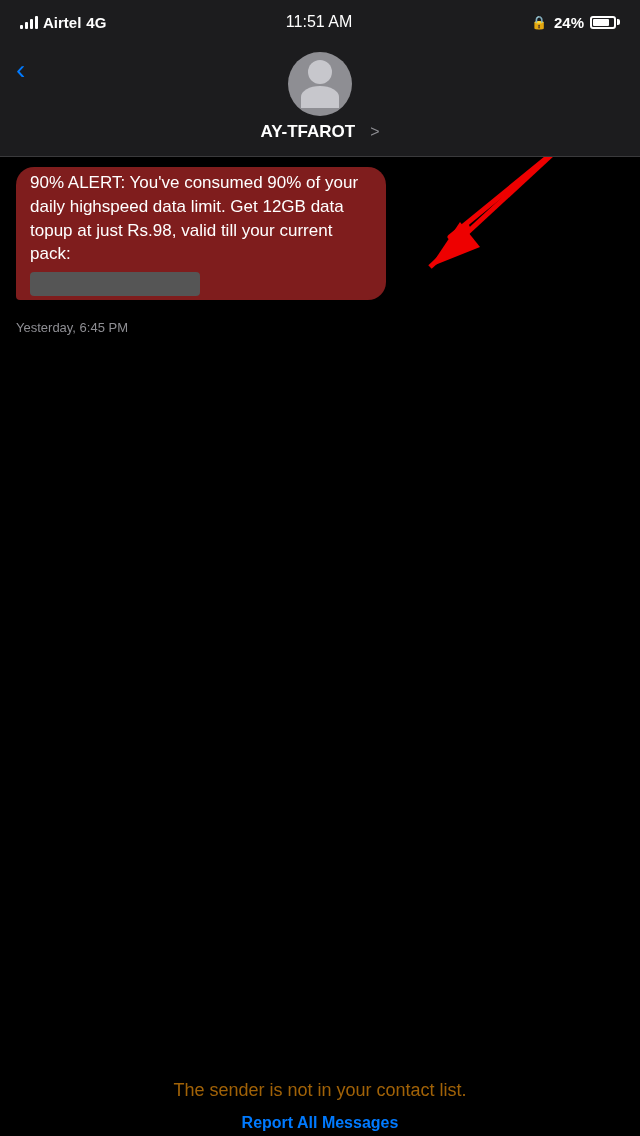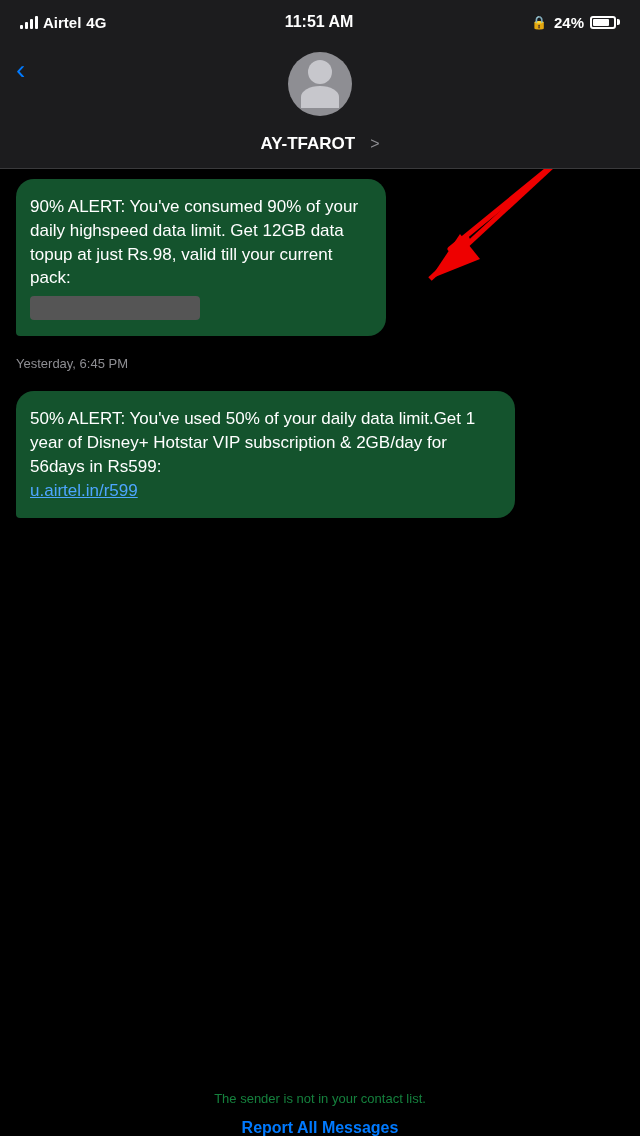--- a/index.html
+++ b/index.html
@@ -37,21 +37,21 @@
       gap: 2px;
       height: 14px;
     }
     .signal-bar {
       width: 3px;
       background: #fff;
       border-radius: 1px;
     }
     .status-center {
       font-size: 16px;
-      font-weight: 700;
+      font-weight: 400;
       color: #fff;
     }
     .status-right {
       display: flex;
       align-items: center;
       gap: 6px;
       font-size: 15px;
       font-weight: 600;
       color: #fff;
     }
@@ -127,21 +127,21 @@
     .avatar-body {
       width: 38px;
       height: 22px;
       border-radius: 50% 50% 0 0;
       background: #c7c7cc;
     }
     .contact-name-row {
       display: flex;
       align-items: center;
       gap: 15px;
-      margin-top: 18px;
+      margin-top: 6px;
     }
     .contact-name {
       font-size: 17px;
       font-weight: 600;
       color: #fff;
     }
     .chevron-right {
       color: #8e8e93;
       font-size: 16px;
     }
@@ -153,23 +153,23 @@
       overflow-y: auto;
       padding: 10px 16px;
       display: flex;
       flex-direction: column;
       gap: 8px;
     }
 
     
     .message-bubble {
       max-width: 78%;
-      background: #14532d;
+      background: #7f1d1d;
       border-radius: 18px 18px 18px 4px;
-      padding: 16px 14px;
+      padding: 4px 14px;
       color: #fff;
       font-size: 17px;
       line-height: 1.4;
       align-self: flex-start;
       position: relative;
     }
 
     .message-bubble .link {
       color: #4da6ff;
       text-decoration: underline;
@@ -192,22 +192,22 @@
       margin: 12px 0;
     }
 
     
     .info-section {
       text-align: center;
       padding: 20px 30px 10px;
       background: #000;
     }
     .info-text {
-      color: #15803d;
-      font-size: 13px;
+      color: #a16207;
+      font-size: 18px;
       line-height: 1.5;
       margin-bottom: 10px;
     }
     .report-link {
       color: #007aff;
       font-size: 16px;
       font-weight: 700;
       text-decoration: none;
       display: block;
       margin-bottom: 8px;
@@ -272,25 +272,20 @@
       <polyline points="190,10 80,100 100,90" fill="none" stroke="#e00" stroke-width="5" stroke-linejoin="round"></polyline>
 
       <polygon points="60,130 90,85 110,110" fill="#e00"></polygon>
 
       <line x1="190" y1="10" x2="60" y2="130" stroke="#e00" stroke-width="5"></line>
     </svg>
   </div>
 
   <div class="timestamp">Yesterday, 6:45 PM</div>
 
-  <div class="message-bubble" style="max-width:82%;">
-    <span>50% ALERT: You've used 50% of your daily data limit.Get 1 year of Disney+ Hotstar VIP subscription &amp; 2GB/day for 56days in Rs599:</span>
-    <br>
-    <span class="link">u.airtel.in/r599</span>
-  </div>
 
 </div>
 
 <div class="info-section">
   <div class="info-text">The sender is not in your contact list.</div>
   <a class="report-link" href="#">Report All Messages</a>
   <div class="filter-text">Filtered by SMS Filter</div>
 </div>
 
 </body></html>

